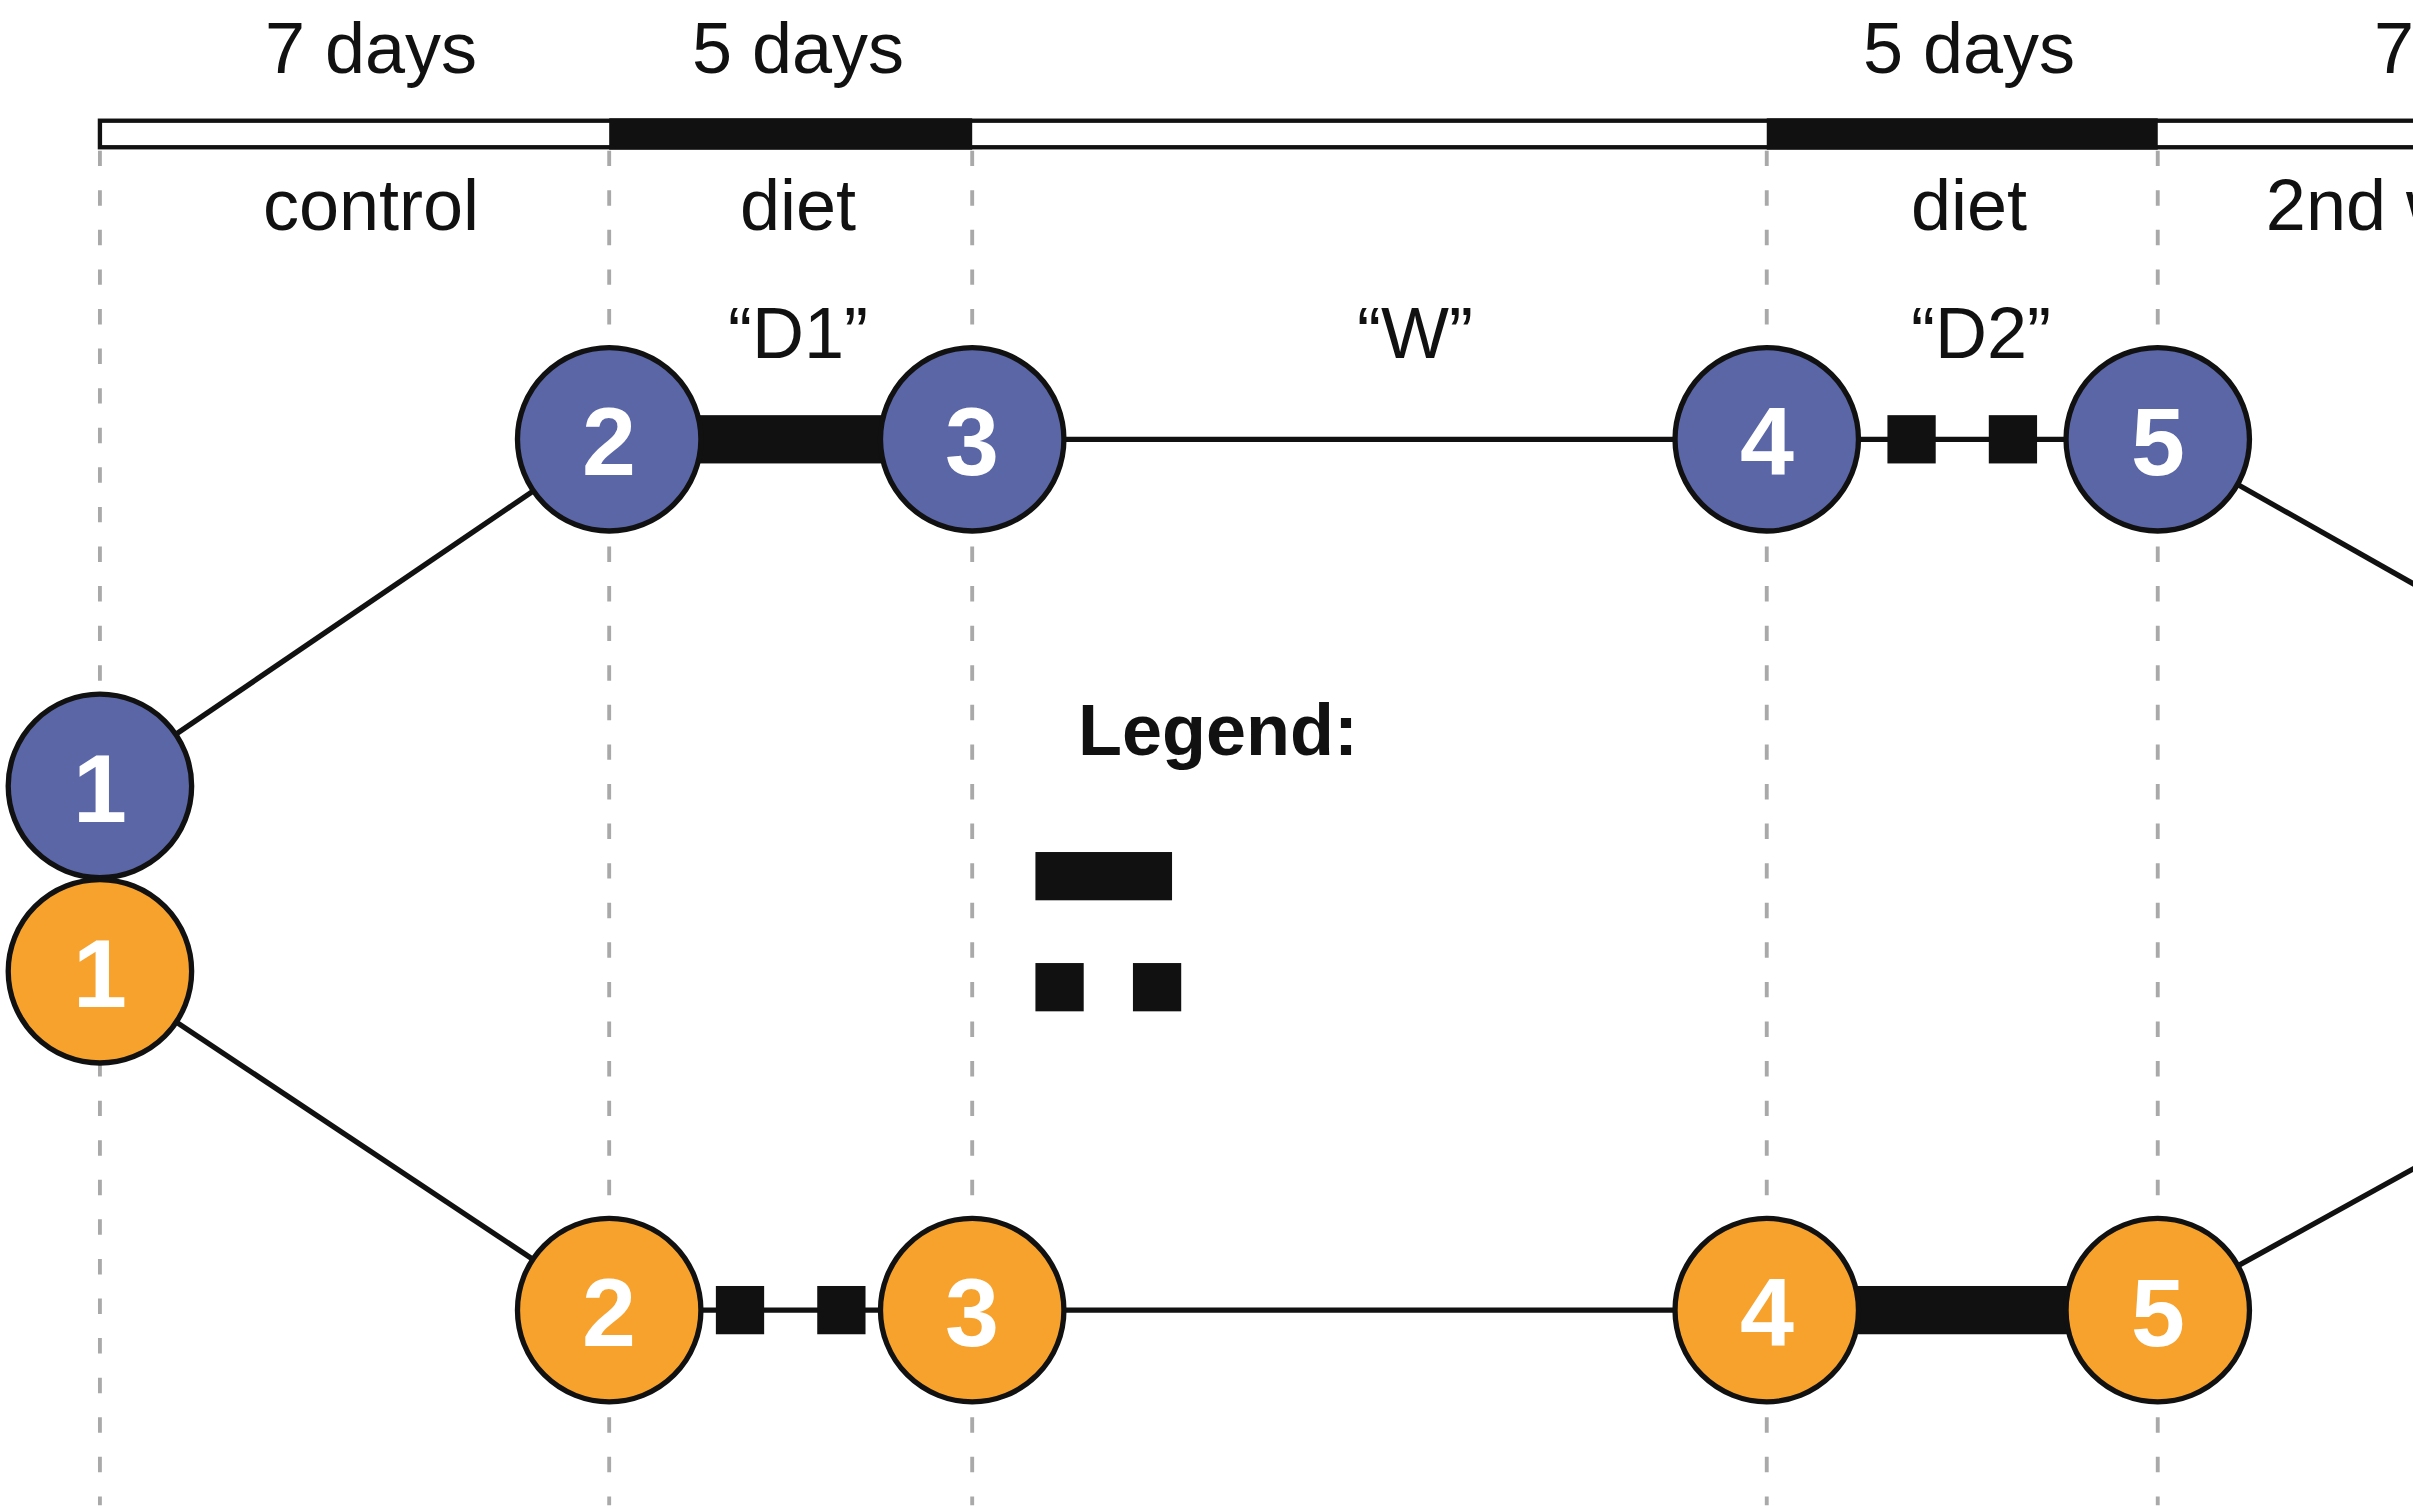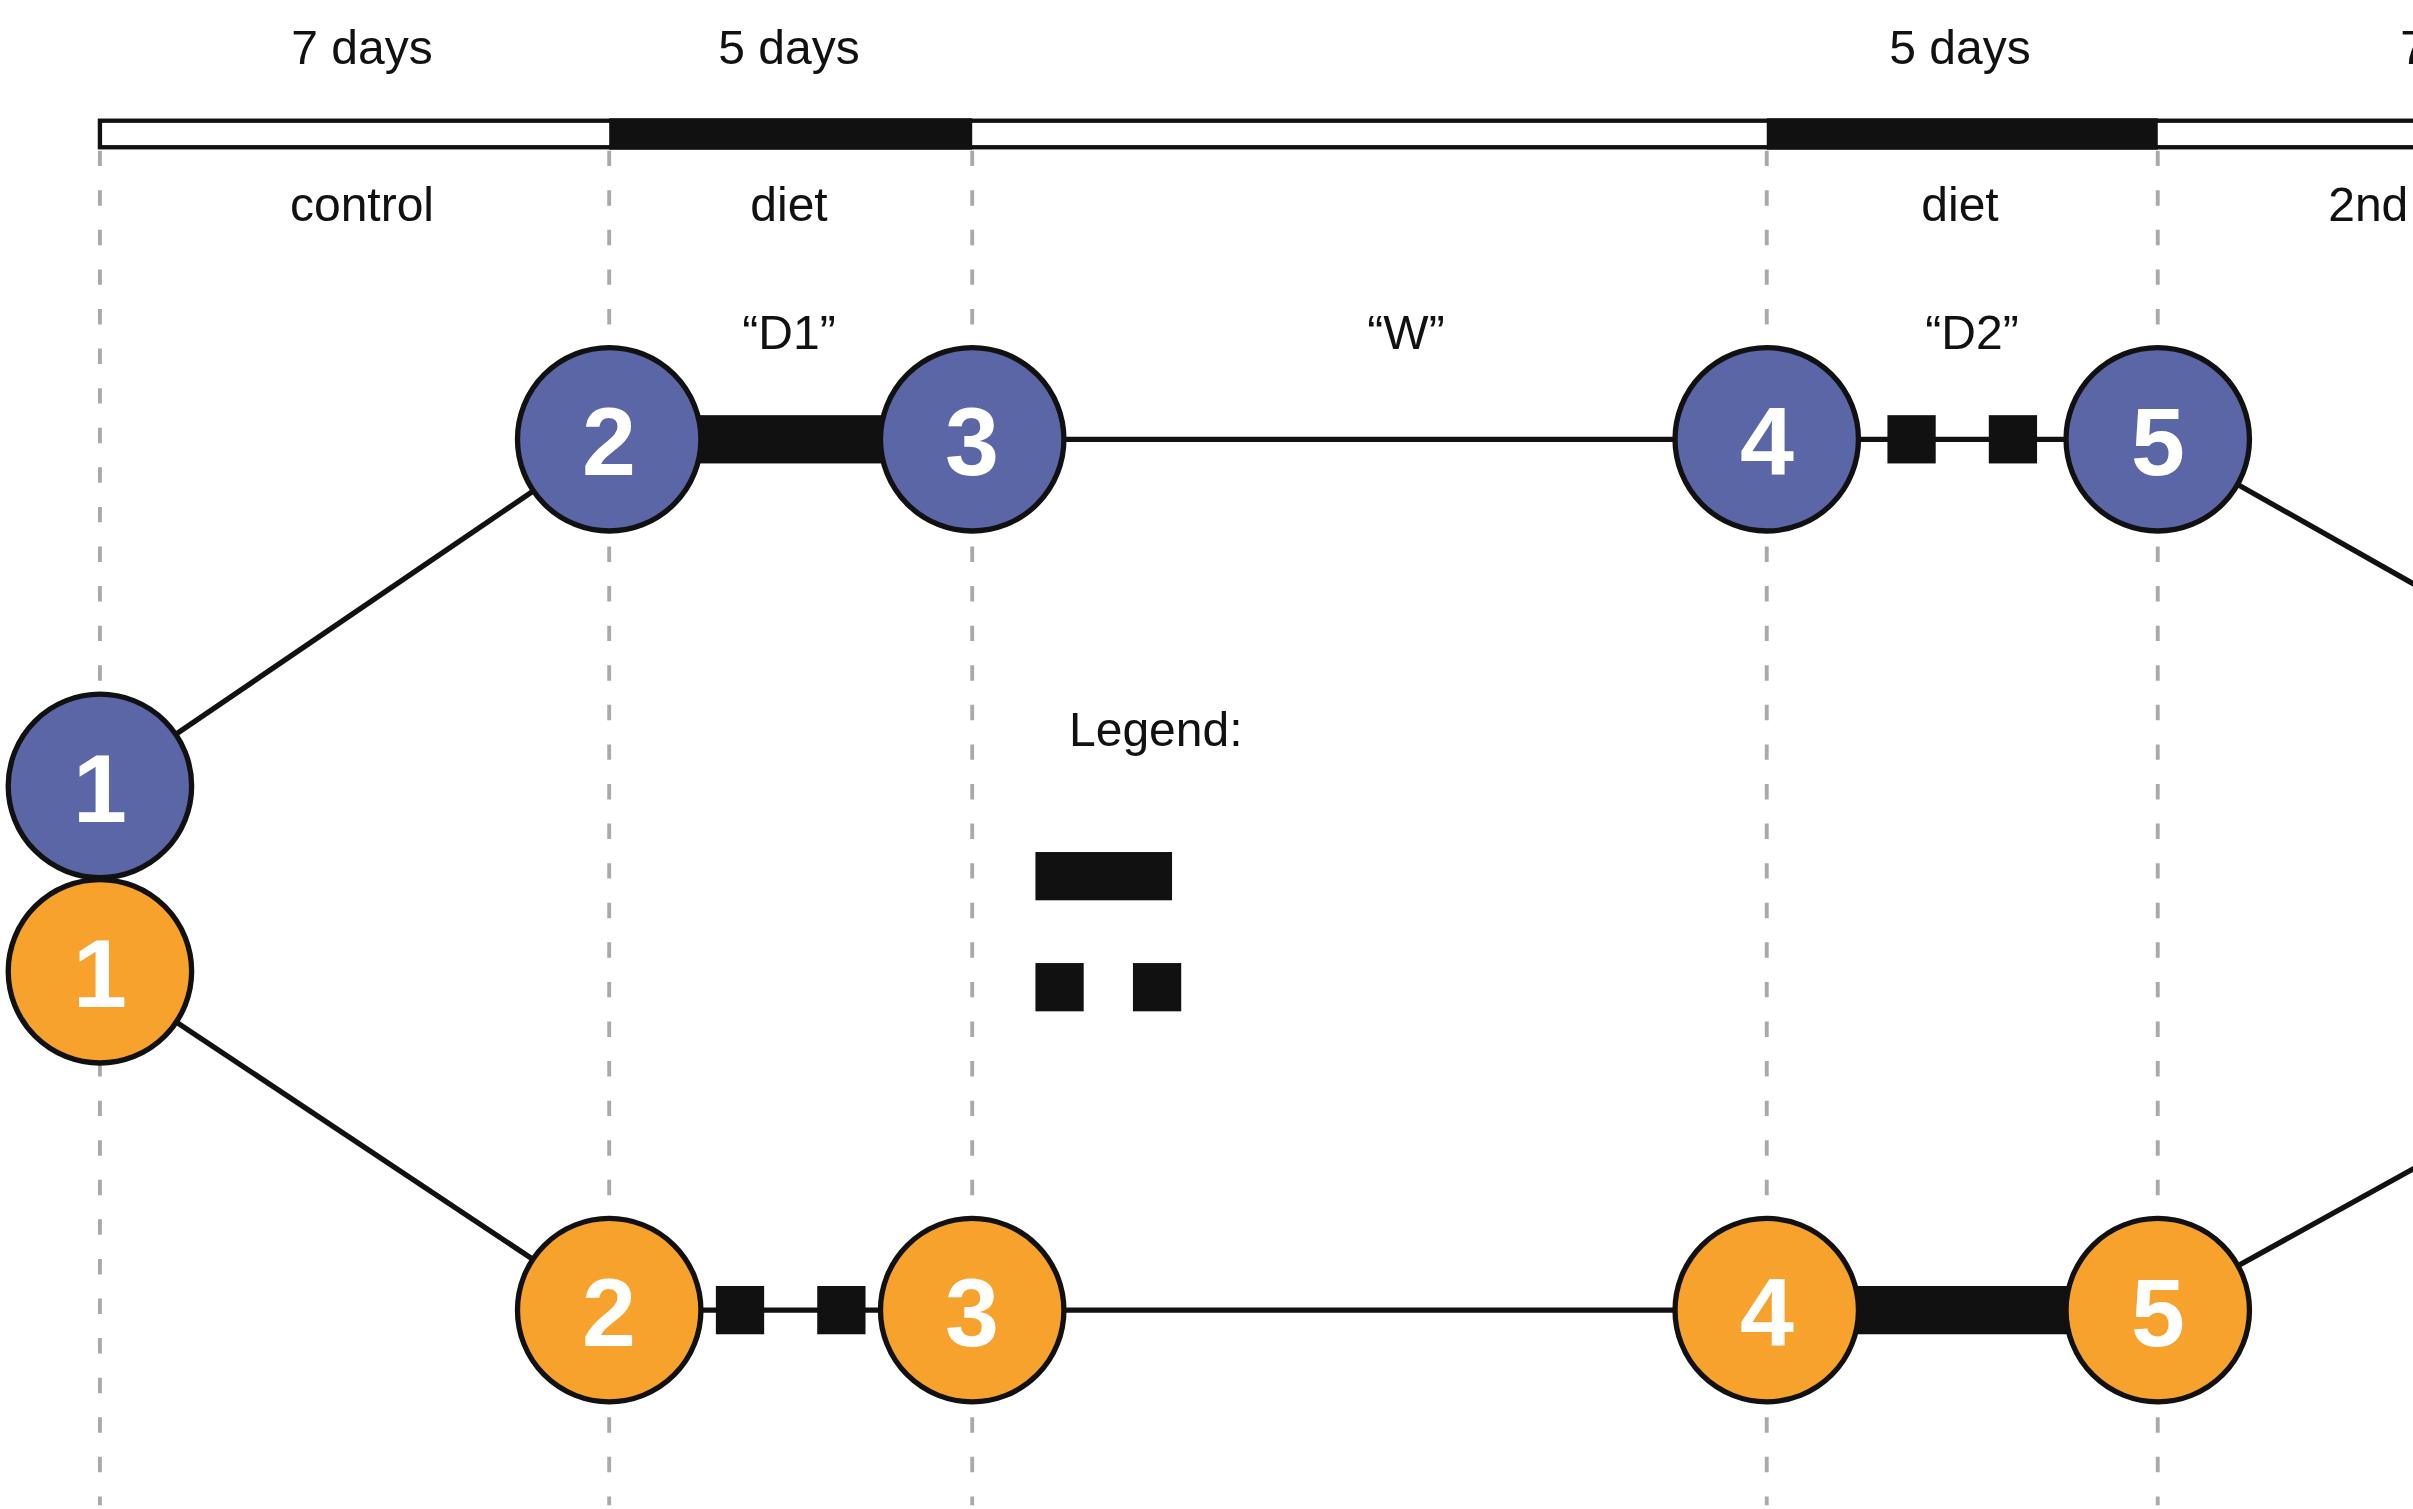--- a/index.html
+++ b/index.html
@@ -8,23 +8,23 @@
     width:2877px;height:1510px;
     background:#ffffff;
     font-family:"Liberation Sans","DejaVu Sans",sans-serif;
     color:#111111;
     overflow:hidden;
   }
   #shapes{position:absolute;left:0;top:0;width:2877px;height:1510px;}
   .t{
     position:absolute;
     transform:translate(-50%,-50%);
-    font-size:48px;line-height:1;white-space:nowrap;color:#111111;
+    font-size:72px;line-height:1;white-space:nowrap;color:#111111;margin-left:9px;
   }
-  .t.left{transform:translate(0,-50%);}
+  .t.left{transform:translate(0,-50%);font-weight:bold;}
   .num{
     position:absolute;
     transform:translate(-50%,-50%);
     font-size:97px;line-height:1;font-weight:bold;color:#ffffff;white-space:nowrap;
   }
 </style>
 </head>
 <body>
 
 <div id="canvas">

